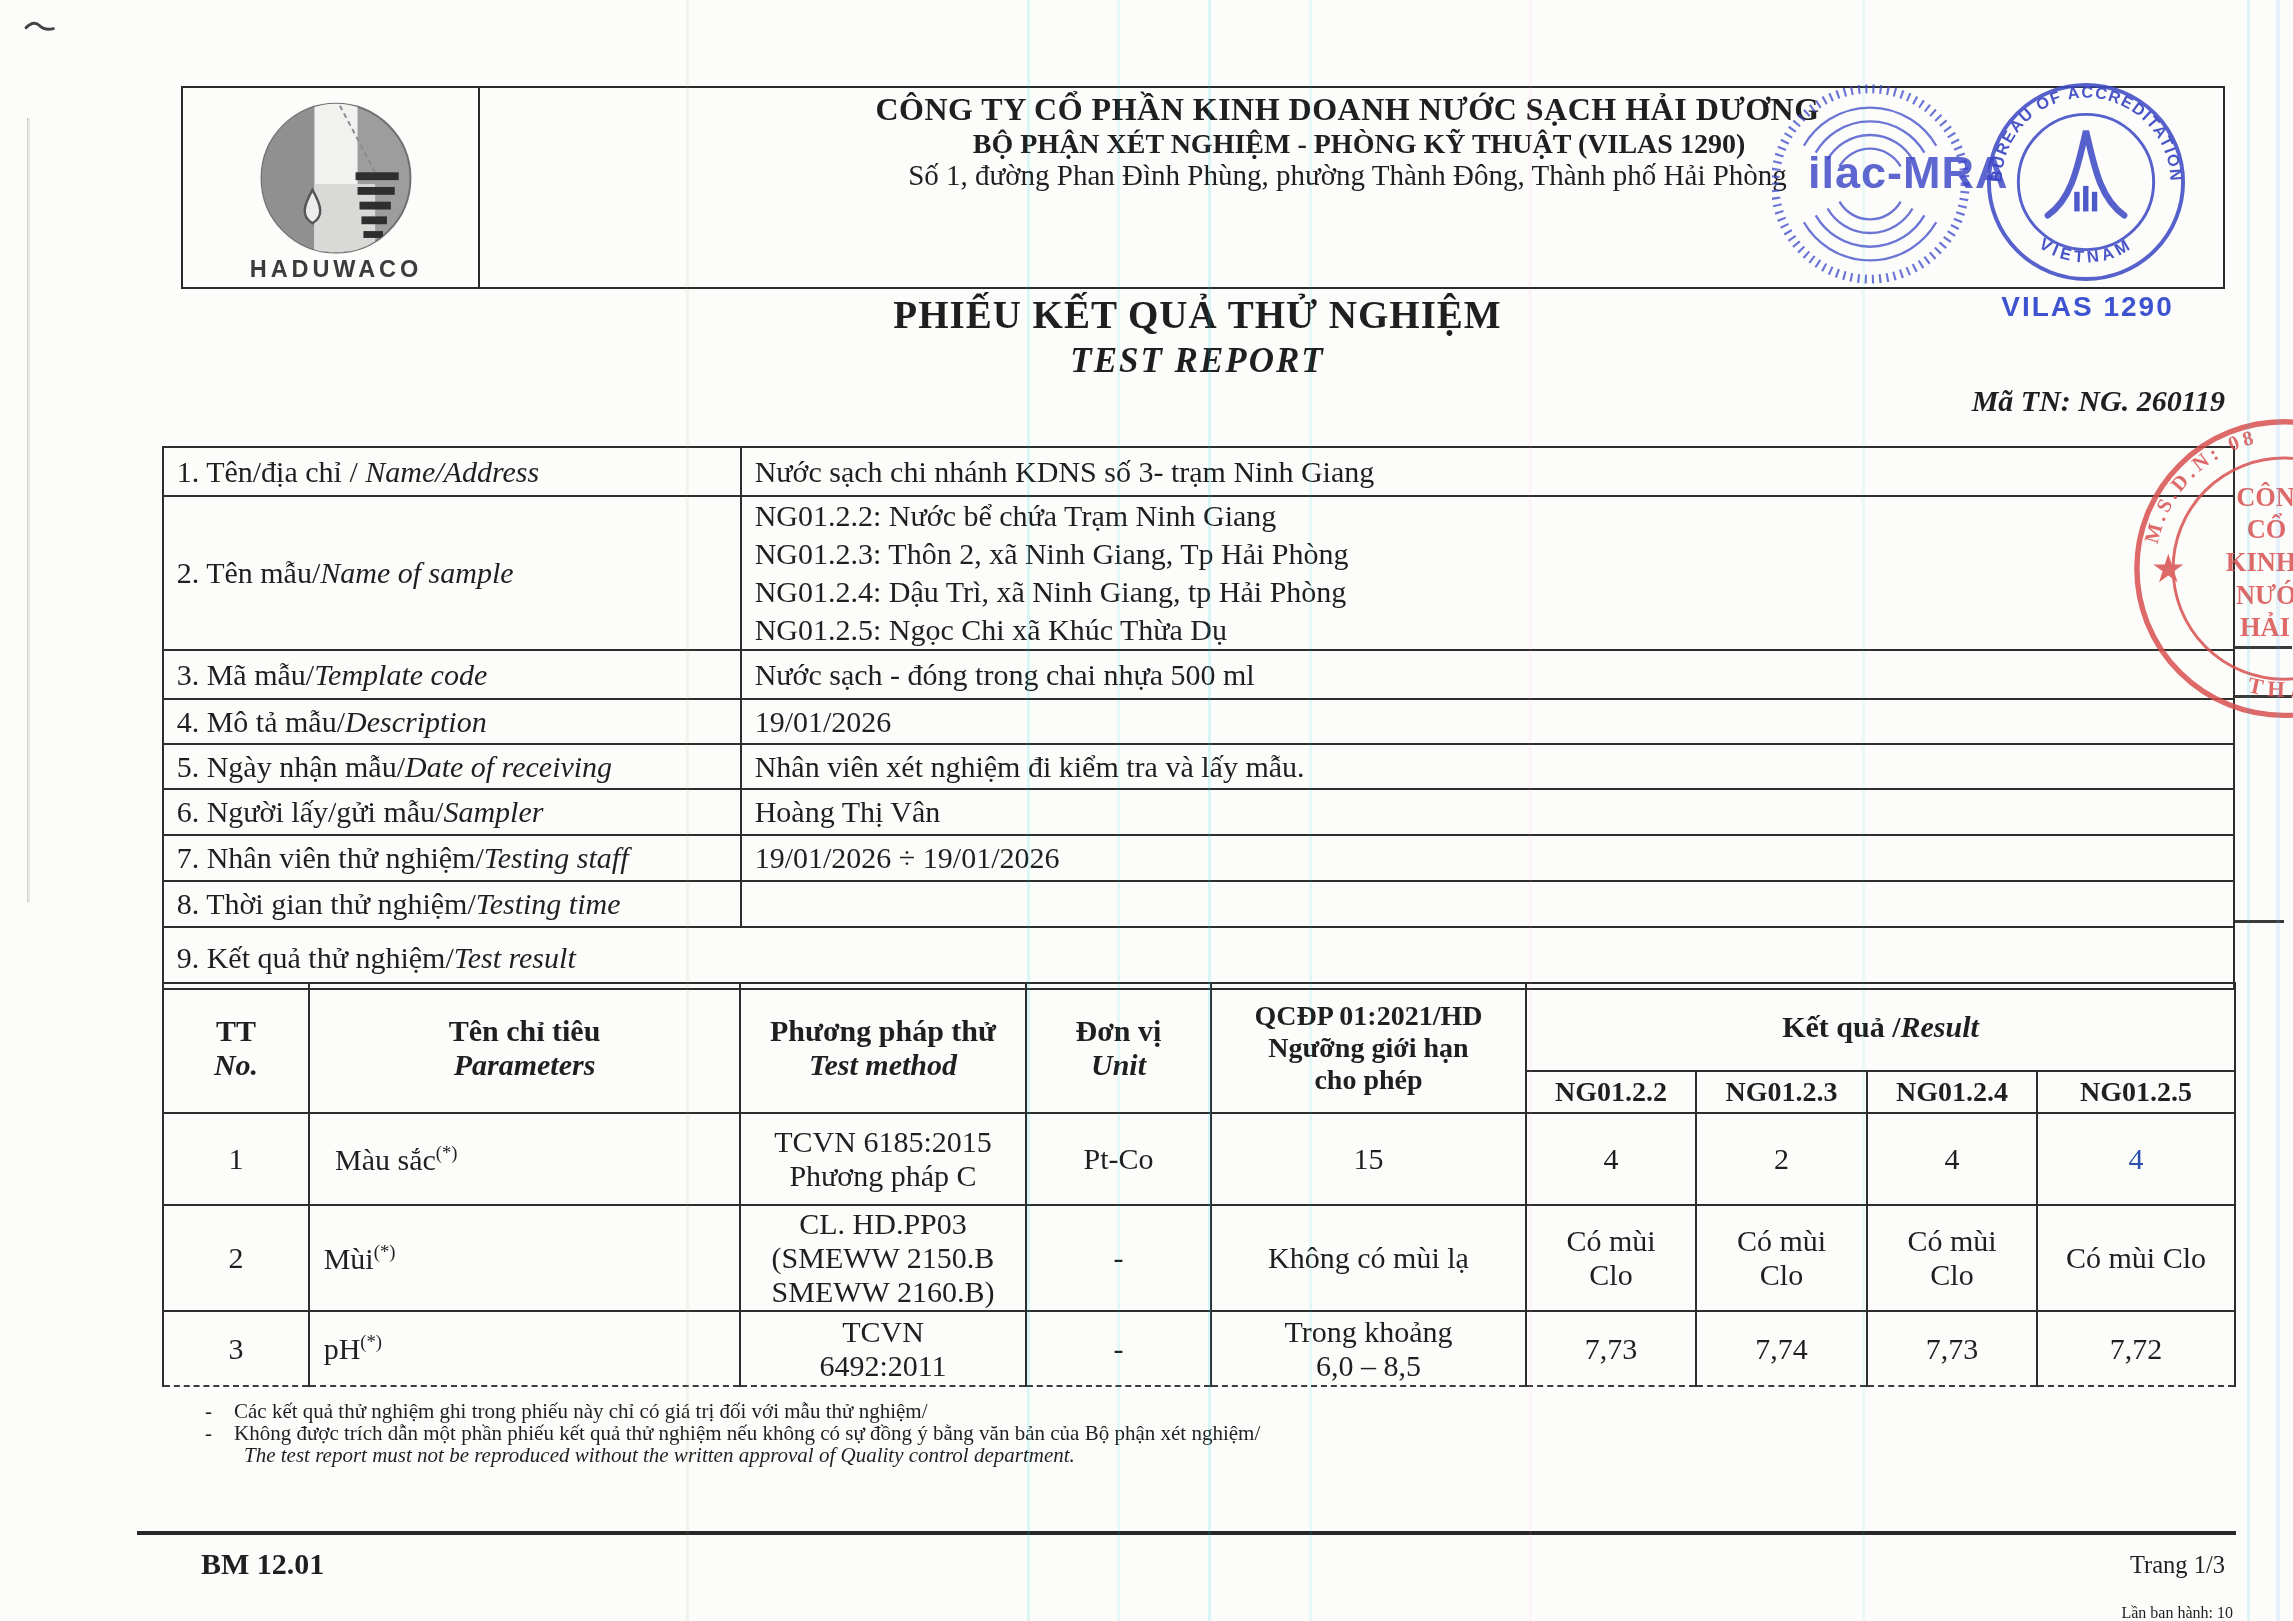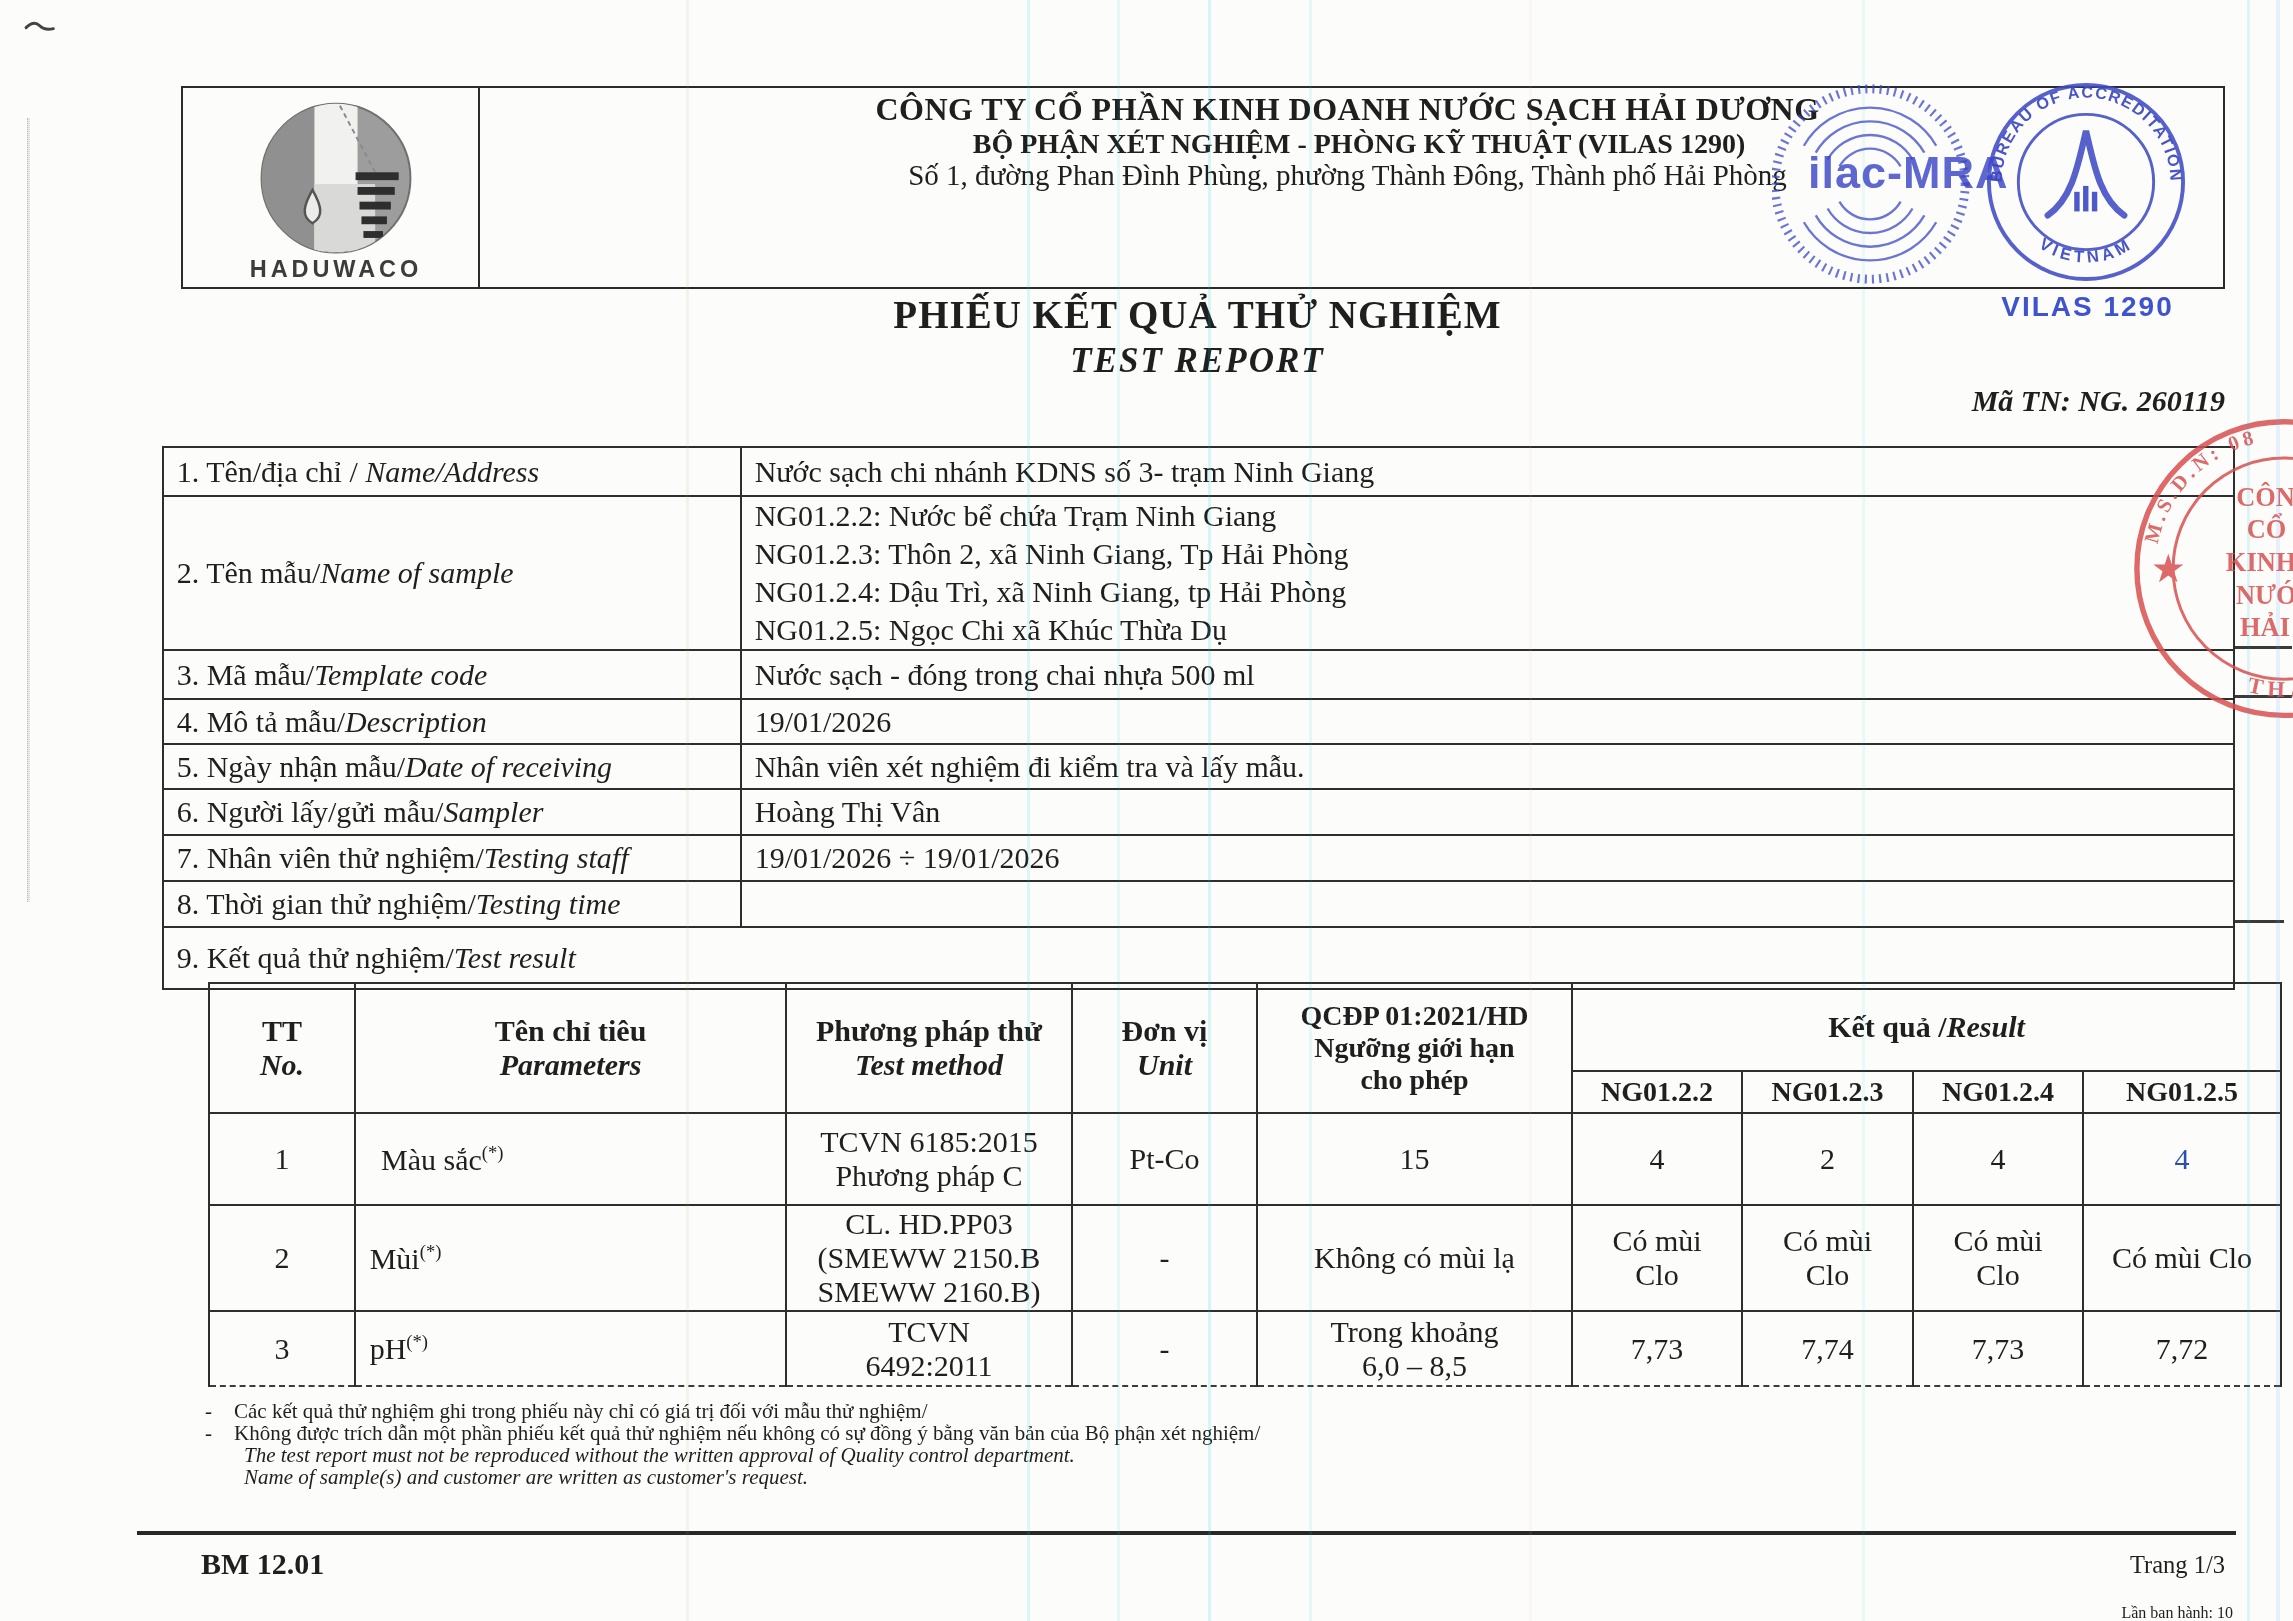--- a/index.html
+++ b/index.html
@@ -20,21 +20,21 @@
   .title-wrap{left:162px;top:292px;width:2071px;text-align:center;}
   .title-vn{font-size:39px;font-weight:bold;letter-spacing:1px;}
   .title-en{font-size:35px;font-weight:bold;font-style:italic;letter-spacing:2px;margin-top:3.9px;}
   .report-code{left:162px;top:384px;width:2063px;text-align:right;font-size:30px;font-weight:bold;font-style:italic;}
   
   table{border-collapse:collapse;table-layout:fixed;}
   .info-table{left:162px;top:446px;width:2071px;font-size:30px;}
   .info-table td{border:2.5px solid #2e2e2e;padding:0 0 0 12.7px;vertical-align:middle;}
   .info-table .lbl-en{font-style:italic;}
   .info-line{line-height:38px;}
-  .results-table{left:162px;top:982px;width:2071px;font-size:30px;text-align:center;margin-left:46px;}
+  .results-table{left:162px;top:982px;width:2071px;font-size:30px;text-align:center;}
   .results-table td,.results-table th{border:2.5px solid #2e2e2e;padding:0;vertical-align:middle;font-weight:normal;}
   .results-table th{font-weight:bold;}
   .hdr-en{font-style:italic;}
   .dash-top{border-top:2.5px dashed #3c3c3c !important;}
   .dash-bottom{border-bottom:2.5px dashed #3c3c3c !important;}
   .mline{line-height:34px;}
   .blue-val{color:#2a4fae;}
   sup.star{font-size:62%;vertical-align:super;}
   
   .notes{left:201px;top:1400px;width:1862px;font-size:21px;line-height:22px;}
@@ -306,21 +306,20 @@
       <td class="dash-top dash-bottom">7,73</td>
       <td class="dash-top dash-bottom">7,72</td>
     </tr>
   </tbody>
     </table>
 
   <div class="abs notes">
     <div class="note-vn">Các kết quả thử nghiệm ghi trong phiếu này chỉ có giá trị đối với mẫu thử nghiệm/</div>
     <div class="note-vn">Không được trích dẫn một phần phiếu kết quả thử nghiệm nếu không có sự đồng ý bằng văn bản của Bộ phận xét nghiệm/</div>
     <div class="note-en">The test report must not be reproduced without the written approval of Quality control department.</div>
-    <div class="note-en">Name of sample(s) and customer are written as customer's request.</div>
   </div>
 
   <div class="abs bottom-rule"></div>
   <div class="abs footer-left">BM 12.01</div>
   <div class="abs footer-center">Lần ban hành: 10</div>
   <div class="abs footer-right">Trang 1/3</div>
 
   <div class="abs stub-line" style="left:2235px;top:646px;width:57px;"></div>
   <div class="abs stub-line" style="left:2235px;top:695px;width:57px;"></div>
   <div class="abs stub-line" style="left:2235px;top:920px;width:49px;"></div>

